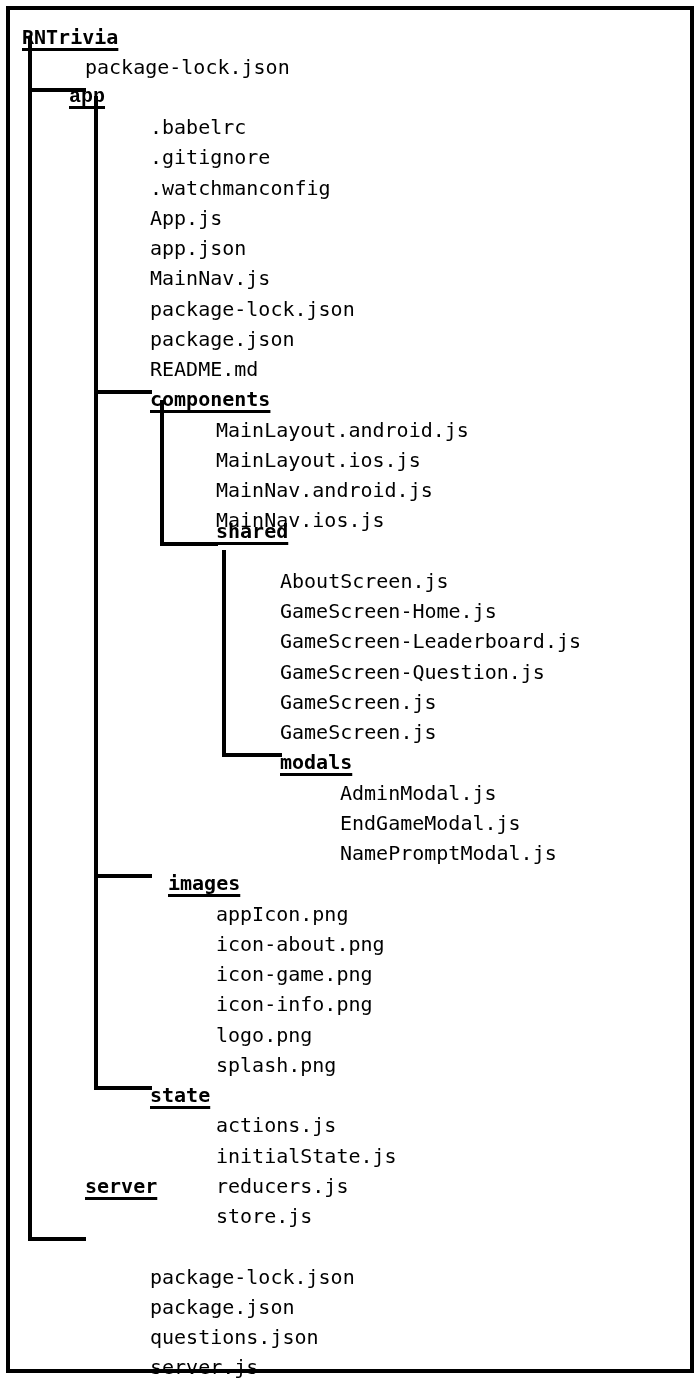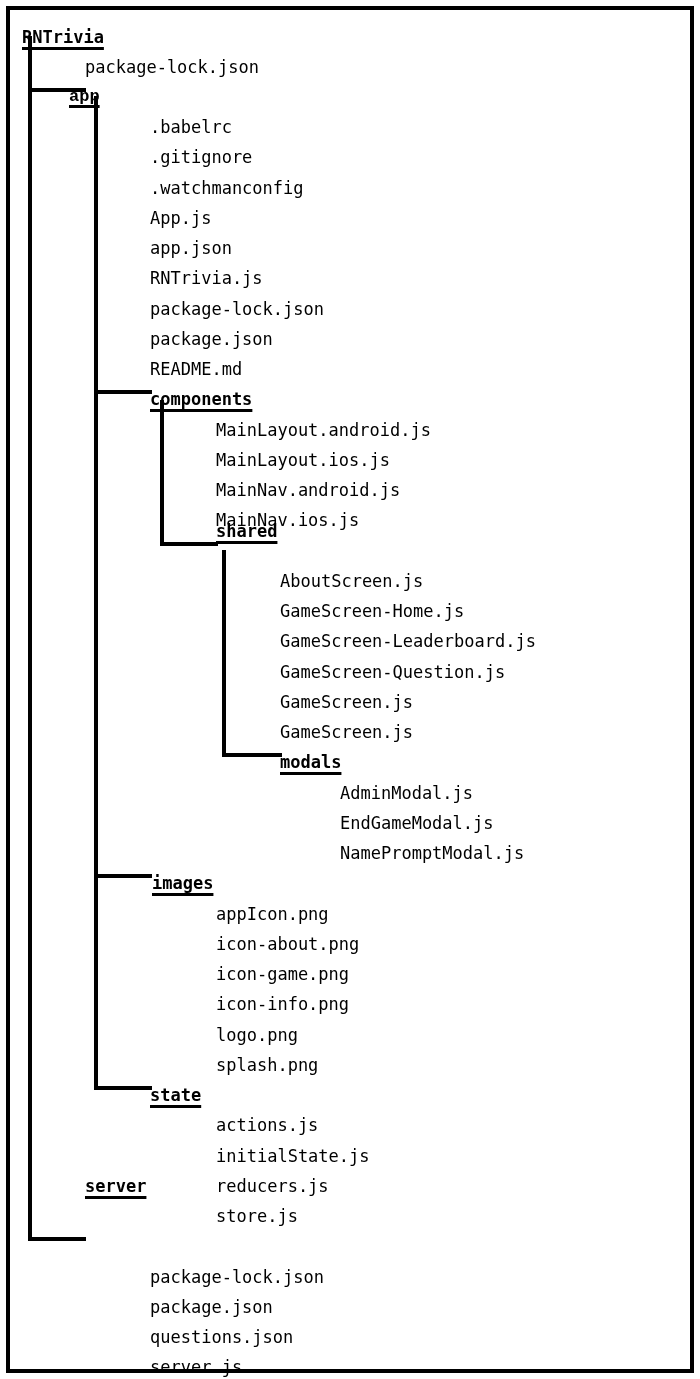--- a/index.html
+++ b/index.html
@@ -36,21 +36,21 @@
     height: 1379px;
   }
   
   .rule {
     position: absolute;
     background: #000000;
   }
   .node {
     position: absolute;
     white-space: pre;
-    font-size: 17px;
+    font-size: 20px;
     line-height: 22.5px;
     letter-spacing: 0px;
     color: #000000;
   }
   .node.dir {
     font-weight: bold;
     text-decoration: underline;
     text-underline-offset: 4px;
     text-decoration-thickness: 3px;
   }
@@ -76,41 +76,41 @@
       <div class="rule" style="left: 222px; top: 550px; width: 4px; height: 204px;"></div>
       <div class="rule" style="left: 222px; top: 753px; width: 60px; height: 4px;"></div>
       <div class="node dir" style="left: 22px; top: 26px;">RNTrivia</div>
       <div class="node file" style="left: 85px; top: 56px;">package-lock.json</div>
       <div class="node dir" style="left: 69px; top: 86px; font-family: Liberation Mono, monospace;">app</div>
       <div class="node file" style="left: 150px; top: 116px;">.babelrc</div>
       <div class="node file" style="left: 150px; top: 146px;">.gitignore</div>
       <div class="node file" style="left: 150px; top: 177px;">.watchmanconfig</div>
       <div class="node file" style="left: 150px; top: 207px;">App.js</div>
       <div class="node file" style="left: 150px; top: 237px;">app.json</div>
-      <div class="node file" style="left: 150px; top: 267px;">RNTrivia.js</div>
+      <div class="node file" style="left: 150px; top: 267px;">MainNav.js</div>
       <div class="node file" style="left: 150px; top: 298px;">package-lock.json</div>
       <div class="node file" style="left: 150px; top: 328px;">package.json</div>
       <div class="node file" style="left: 150px; top: 358px;">README.md</div>
       <div class="node dir" style="left: 150px; top: 388px;">components</div>
       <div class="node file" style="left: 216px; top: 419px;">MainLayout.android.js</div>
       <div class="node file" style="left: 216px; top: 449px;">MainLayout.ios.js</div>
       <div class="node file" style="left: 216px; top: 479px;">MainNav.android.js</div>
       <div class="node file" style="left: 216px; top: 509px;">MainNav.ios.js</div>
       <div class="node dir" style="left: 216px; top: 520px;">shared</div>
       <div class="node file" style="left: 280px; top: 600px;">GameScreen-Home.js</div>
       <div class="node file" style="left: 280px; top: 570px;">AboutScreen.js</div>
       <div class="node file" style="left: 280px; top: 630px;">GameScreen-Leaderboard.js</div>
       <div class="node file" style="left: 280px; top: 661px;">GameScreen-Question.js</div>
       <div class="node file" style="left: 280px; top: 691px;">GameScreen.js</div>
       <div class="node file" style="left: 280px; top: 721px;">GameScreen.js</div>
       <div class="node dir" style="left: 280px; top: 751px;">modals</div>
       <div class="node file" style="left: 340px; top: 782px;">AdminModal.js</div>
       <div class="node file" style="left: 340px; top: 812px;">EndGameModal.js</div>
       <div class="node file" style="left: 340px; top: 842px; text-align: right;">NamePromptModal.js</div>
-      <div class="node dir" style="left: 152px; top: 872px;">images</div>
+      <div class="node dir" style="left: 168px; top: 872px;">images</div>
       <div class="node file" style="left: 216px; top: 903px;">appIcon.png</div>
       <div class="node file" style="left: 216px; top: 933px;">icon-about.png</div>
       <div class="node file" style="left: 216px; top: 963px;">icon-game.png</div>
       <div class="node file" style="left: 216px; top: 993px;">icon-info.png</div>
       <div class="node file" style="left: 216px; top: 1024px;">logo.png</div>
       <div class="node file" style="left: 216px; top: 1054px;">splash.png</div>
       <div class="node dir" style="left: 150px; top: 1084px;">state</div>
       <div class="node file" style="left: 216px; top: 1114px;">actions.js</div>
       <div class="node file" style="left: 216px; top: 1145px;">initialState.js</div>
       <div class="node file" style="left: 216px; top: 1175px;">reducers.js</div>

